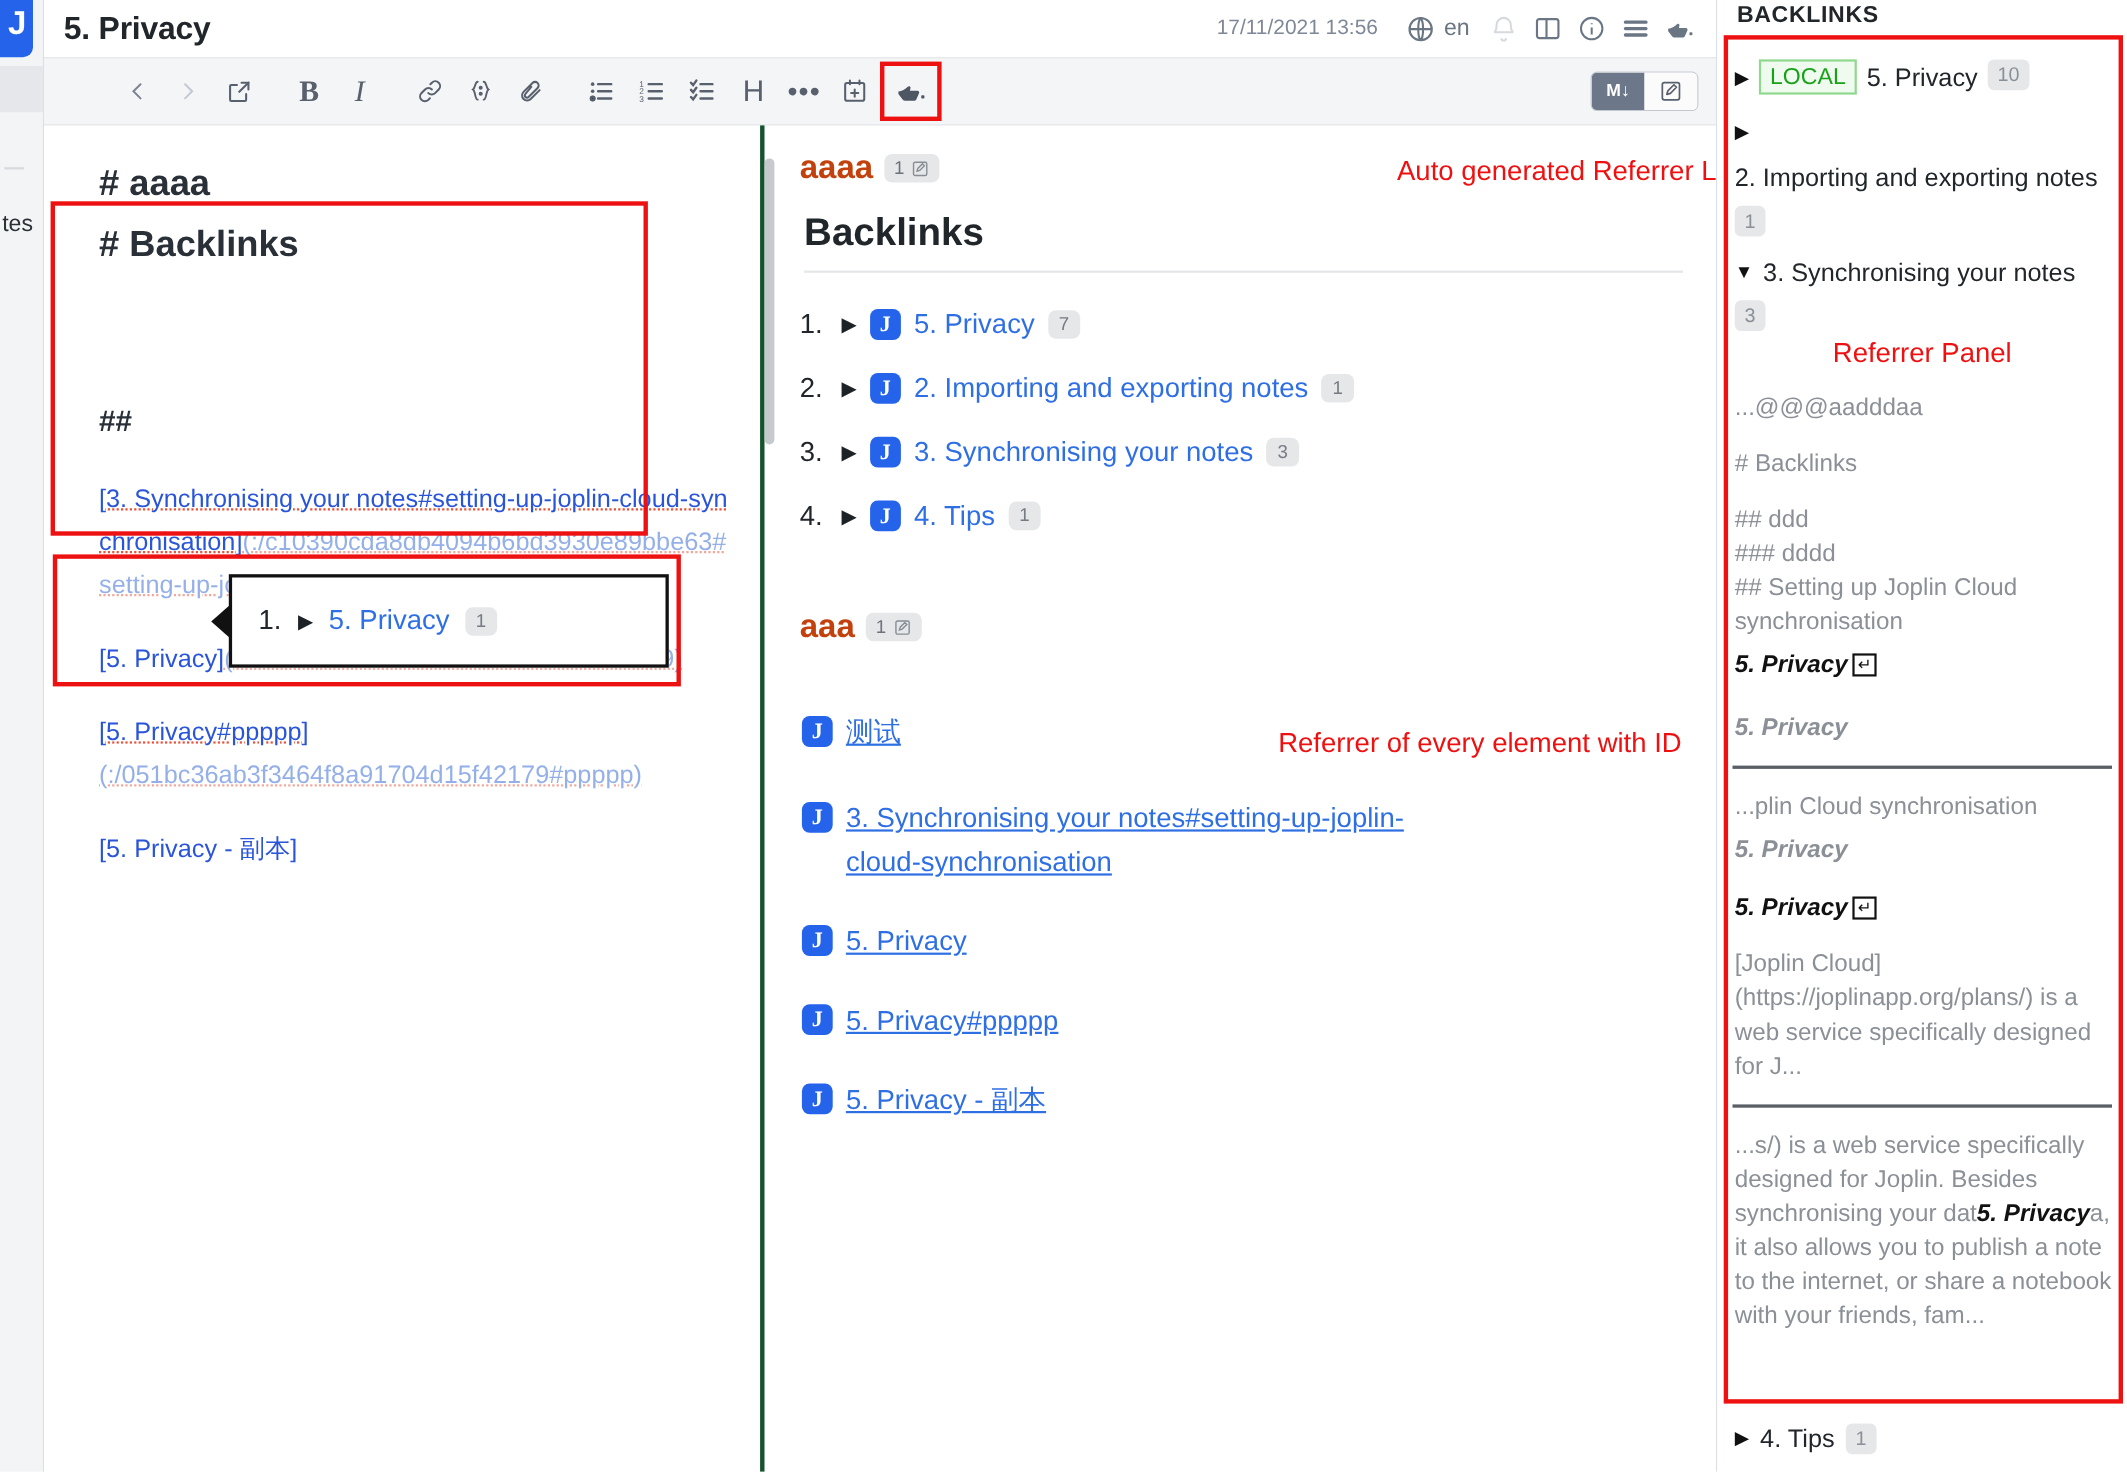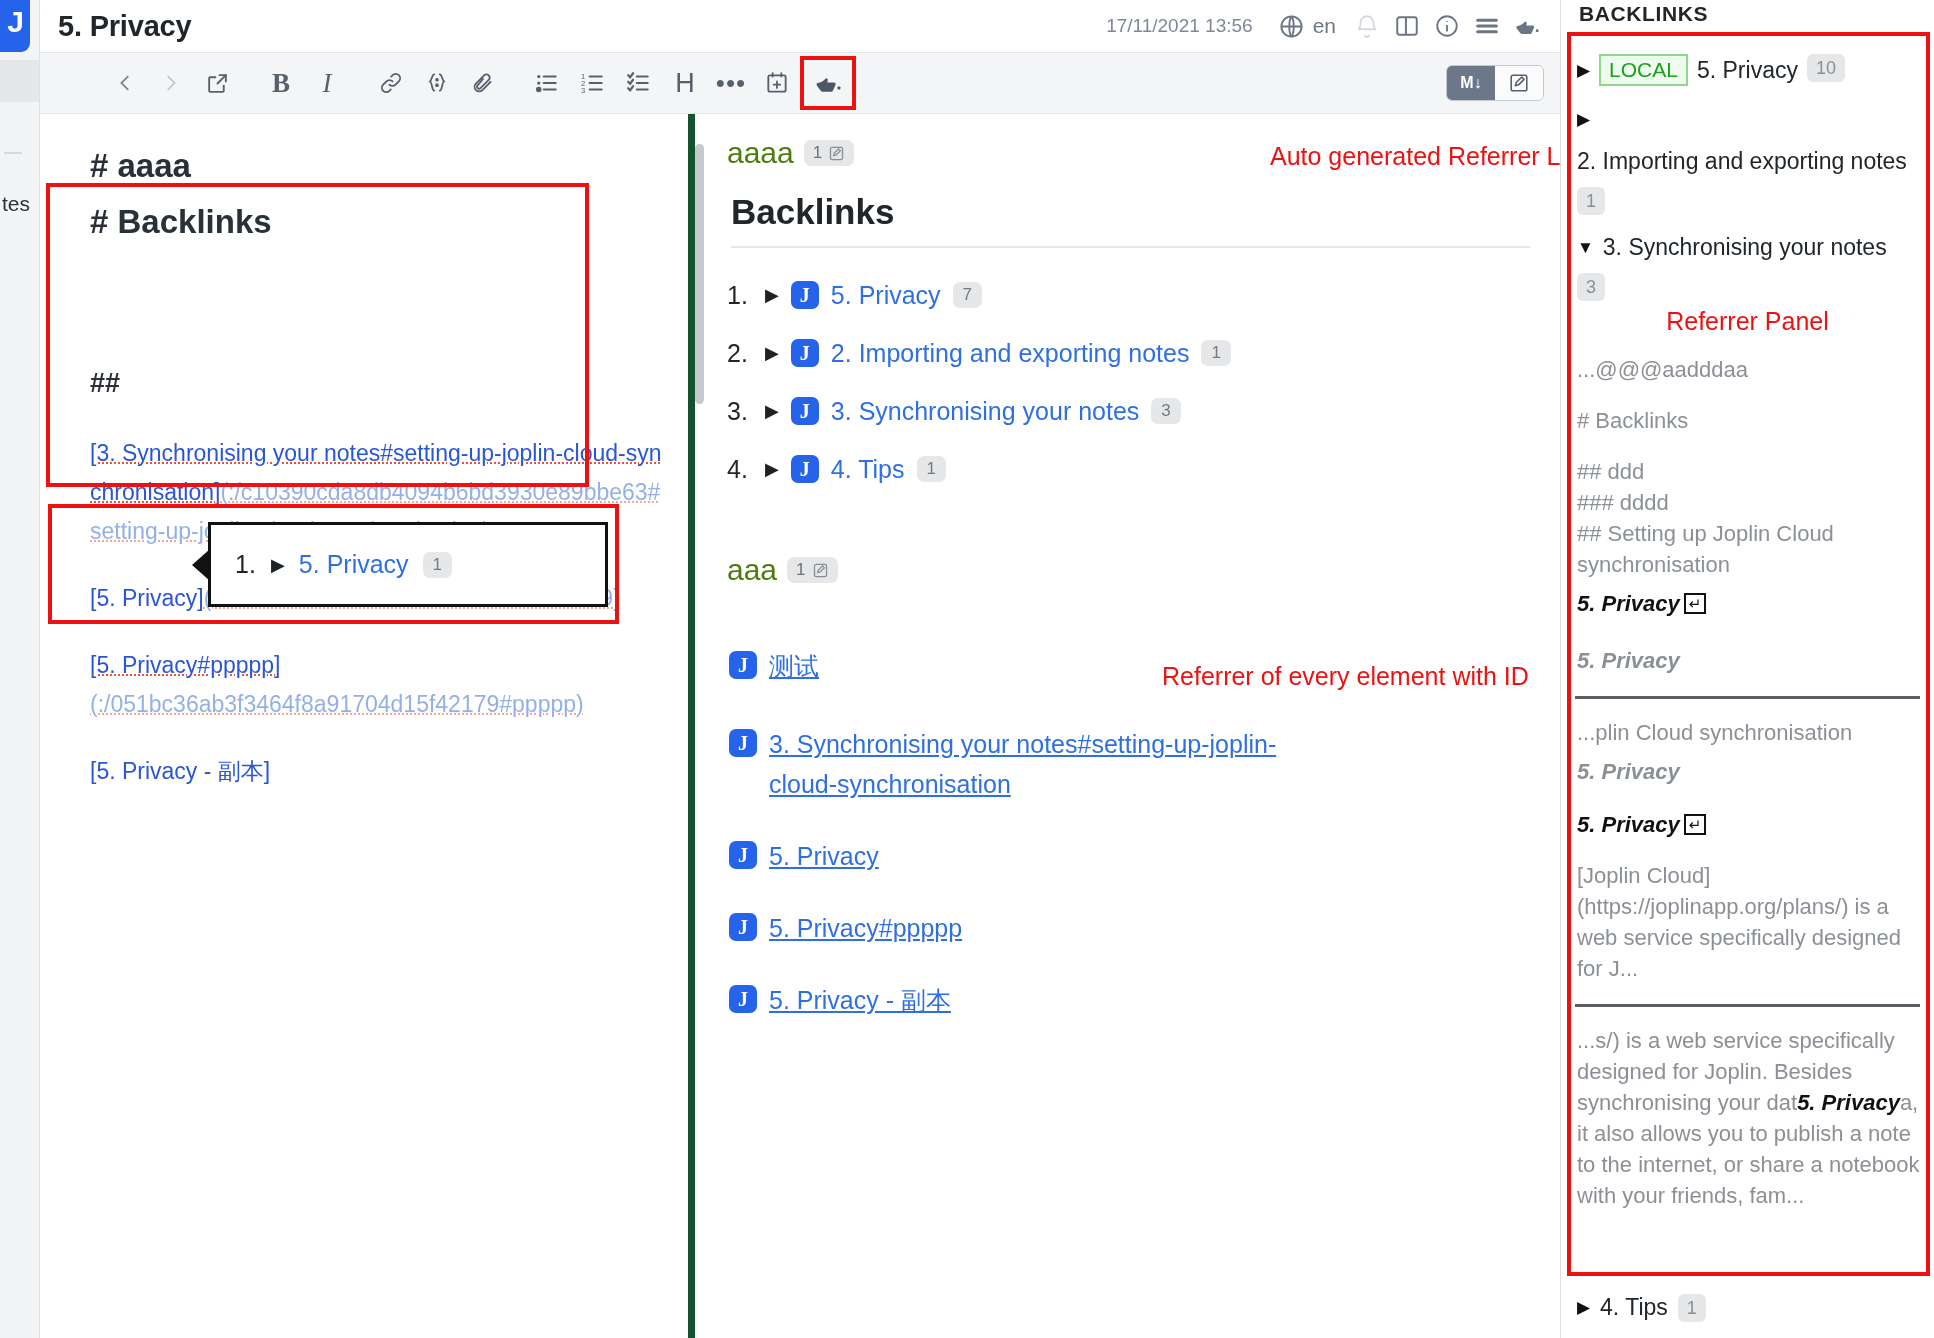--- a/index.html
+++ b/index.html
@@ -152,21 +152,21 @@
     display: flex;
     min-height: 0;
     position: relative;
   }
   .editor-pane {
     width: 655px;
     flex: 0 0 655px;
     padding: 26px 22px 0 50px;
     overflow: hidden;
     position: relative;
-    border-right: 7px solid #14532d;
+    border-right: 4px solid #14532d;
     font-family: "Liberation Sans", sans-serif;
   }
   .md-h1 {
     font-size: 33px; font-weight: bold; color: #2a3038;
     margin: 0 0 4px 0; line-height: 52px;
   }
   .md-h2 {
     font-size: 27px; font-weight: bold; color: #2a3038;
     line-height: 46px; margin: 0;
   }
@@ -208,21 +208,21 @@
     border-radius: 5px;
     background: #c6c9cd;
   }
   .pv-body { padding-left: 16px; }
   .elem-head {
     display: flex; align-items: center;
     gap: 10px;
     margin-bottom: 10px;
   }
   .elem-name {
-    font-size: 30px; font-weight: normal; color: #4d7c0f;
+    font-size: 30px; font-weight: bold; color: #c2410c;
   }
   .badge-pill {
     background: #e6e7e9;
     border-radius: 7px;
     padding: 2px 9px;
     font-size: 17px;
     color: #6d737b;
     display: inline-flex; align-items: center; gap: 6px;
     line-height: 22px;
   }

